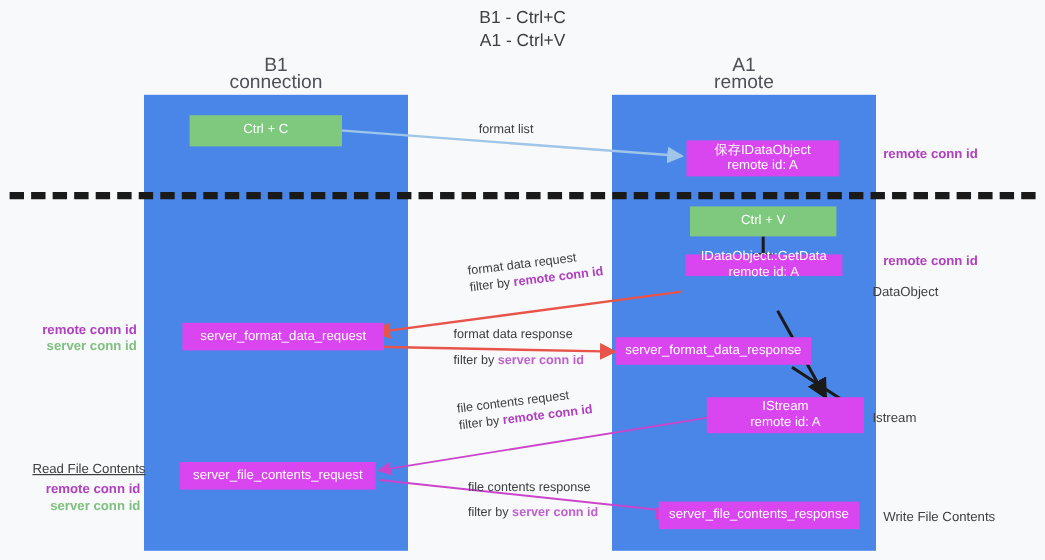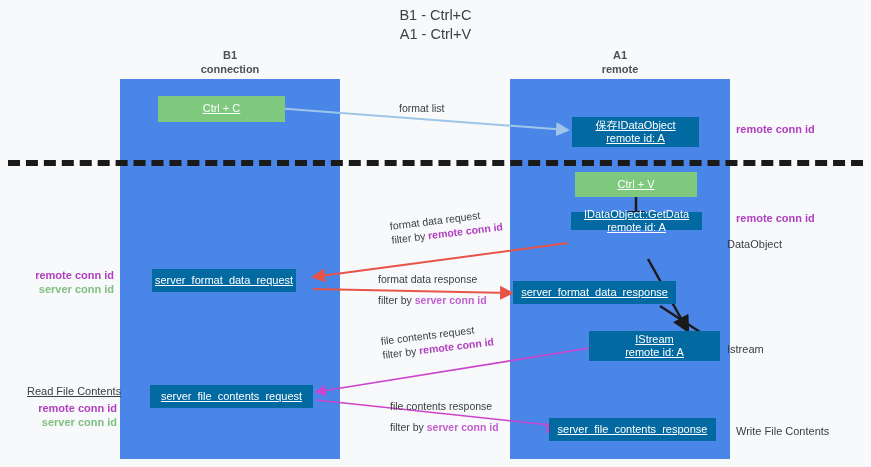--- a/index.html
+++ b/index.html
@@ -24,47 +24,45 @@
     left: 0; right: 0; top: 6px;
     text-align: center;
     font-size: 14.5px;
     line-height: 19px;
     color: #3c4043;
   }
 
   
   .col-head {
     text-align: center;
-    font-size: 11px;
+    font-size: 16px;
     line-height: 14px;
     color: #4d5156;
-    font-weight: bold;
   }
 
   
   .lane {
     background: #4a86e8;
   }
 
   
   .box {
     box-sizing: border-box;
     display: flex;
     flex-direction: column;
     align-items: center;
     justify-content: center;
     color: #ffffff;
     font-size: 11px;
     line-height: 13.5px;
     text-align: center;
     white-space: pre-line;
-    text-decoration: underline;
   }
   .box.green { background: #7fc97f; }
-  .box.orange { background: #0369a1; }
+  .box.orange { background: #d946ef; }
 
   
   .side-label {
     font-size: 11px;
     line-height: 14px;
     color: #3c4043;
   }
   .kw-remote { color: #b040c0; font-weight: bold; }
   .kw-server-green { color: #7fbf7f; font-weight: bold; }
   .kw-server-purple { color: #c060d0; font-weight: bold; }
@@ -155,21 +153,21 @@
   <div class="abs box green" style="left:158px; top:96px; width:127px; height:26px;">Ctrl + C</div>
 
   <div class="abs box orange" style="left:572px; top:117px; width:127px; height:30px;">保存IDataObject
 remote id: A</div>
 
   <div class="abs box green" style="left:575px; top:172px; width:122px; height:25px;">Ctrl + V</div>
 
   <div class="abs box orange" style="left:571px; top:212px; width:131px; height:18px;">IDataObject::GetData
 remote id: A</div>
 
-  <div class="abs box orange" style="left:152px; top:269px; width:144px; height:23px;">server_format_data_request</div>
+  <div class="abs box orange" style="left:152px; top:269px; width:168px; height:23px;">server_format_data_request</div>
 
   <div class="abs box orange" style="left:513px; top:281px; width:163px; height:23px;">server_format_data_response</div>
 
   <div class="abs box orange" style="left:589px; top:331px; width:131px; height:30px;">IStream
 remote id: A</div>
 
   <div class="abs box orange" style="left:150px; top:385px; width:163px; height:23px;">server_file_contents_request</div>
 
   <div class="abs box orange" style="left:549px; top:418px; width:167px; height:23px;">server_file_contents_response</div>
 

